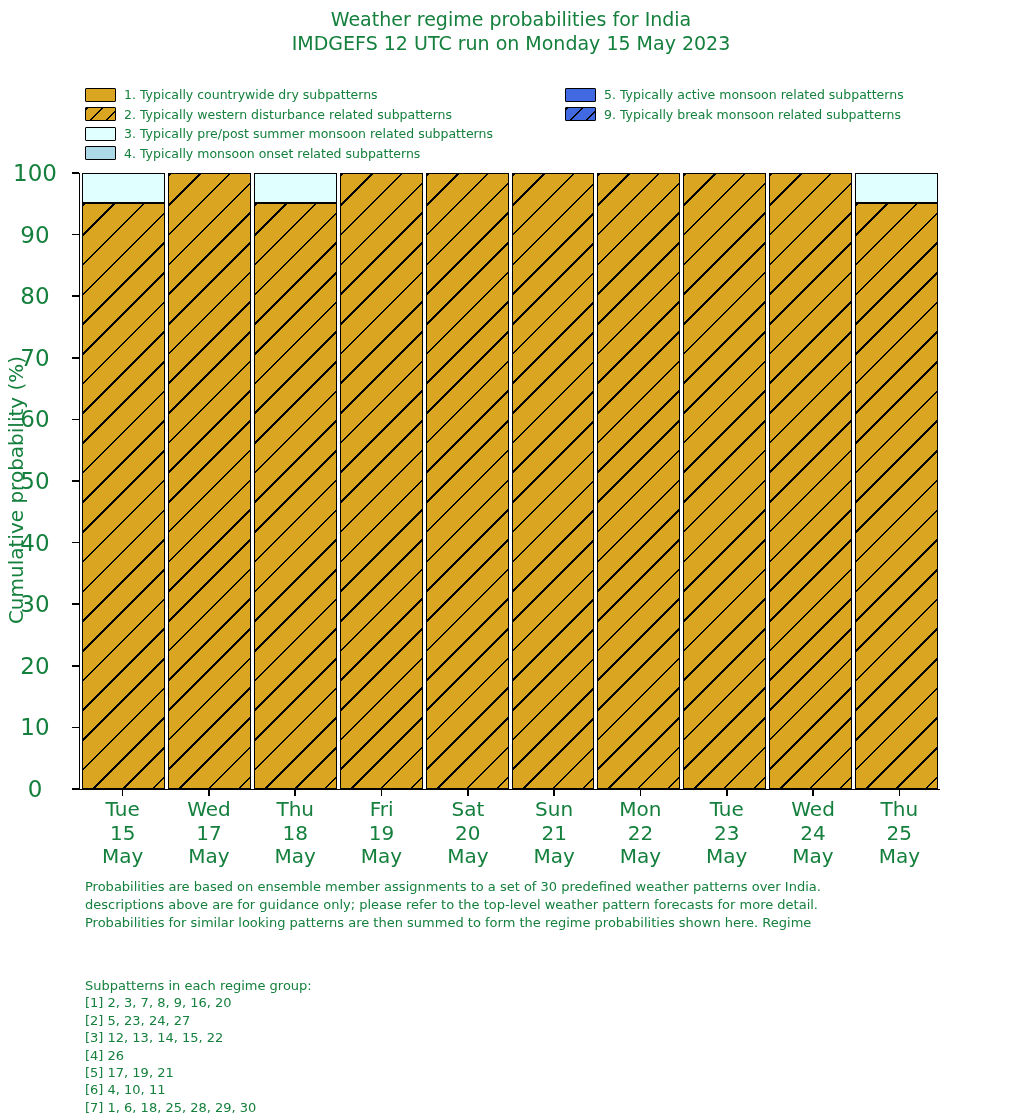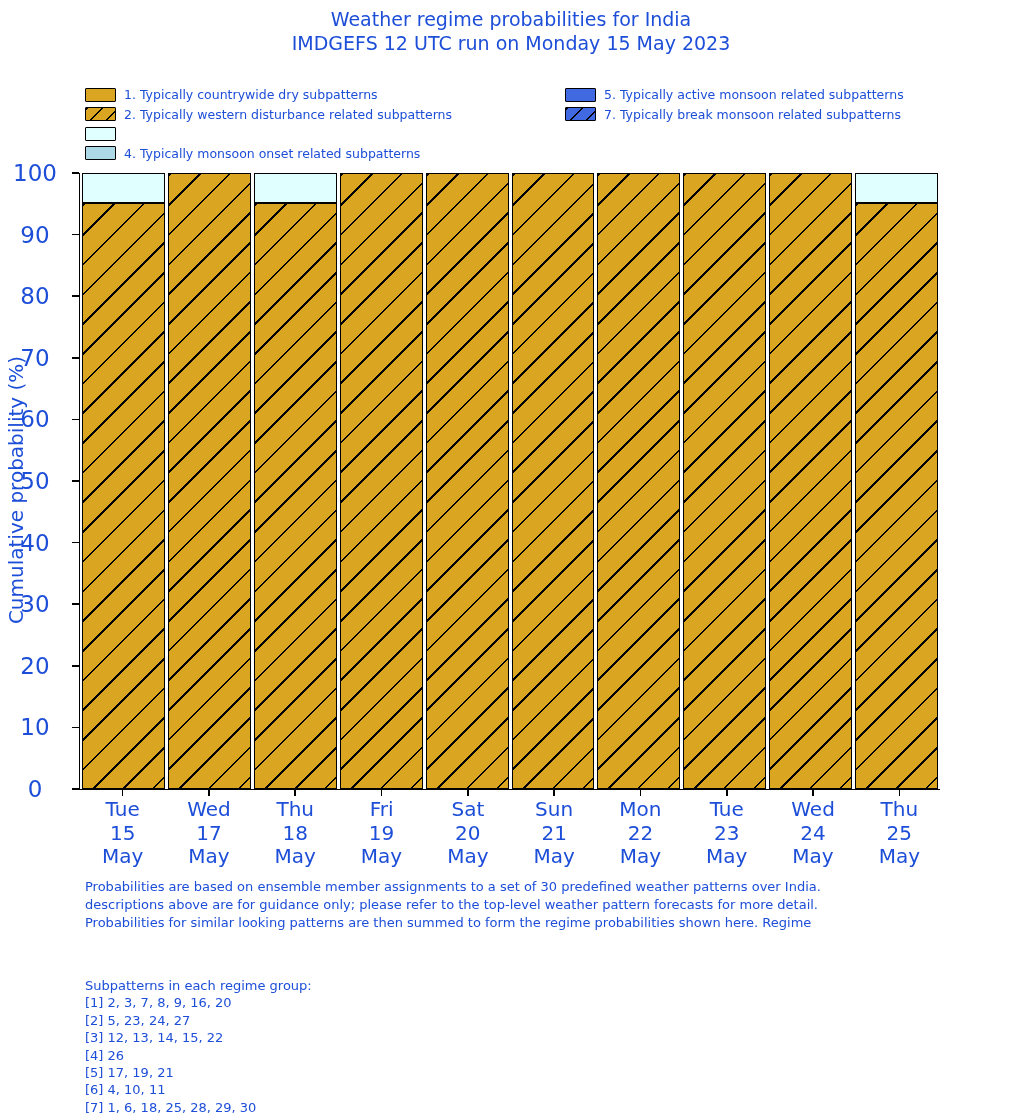--- a/index.html
+++ b/index.html
@@ -1,17 +1,17 @@
 <!DOCTYPE html>
 <html><head>
 <meta charset="utf-8">
 <style>
   html,body{margin:0;padding:0;background:#fff;}
   .page{position:relative;width:1033px;height:1114px;background:#ffffff;overflow:hidden;
-        font-family:"DejaVu Sans","Liberation Sans",sans-serif;color:#1d4ed8;}
+        font-family:"DejaVu Sans","Liberation Sans",sans-serif;color:#15803d;}
   .title{position:absolute;top:7px;left:0;width:1022px;text-align:center;
          font-size:19px;line-height:24px;}
   .legend-col{position:absolute;top:85px;}
   .legend-left{left:85px;}
   .legend-right{left:565px;}
   .leg-row{display:flex;align-items:center;height:19.5px;}
   .swatch{display:inline-block;width:29px;height:12px;border:1.3px solid #000;
           border-radius:1px;margin-right:8px;flex:0 0 auto;}
   .swatch-hatch{background-image:repeating-linear-gradient(135deg,#000 0,#000 1.6px,transparent 1.6px,transparent 11px);}
   .leg-label{font-size:12.5px;white-space:nowrap;}
@@ -48,34 +48,35 @@
       <div class="leg-row">
         <span class="swatch" style="background-color: rgb(218, 165, 32);"></span>
         <span class="leg-label">1. Typically countrywide dry subpatterns</span>
       </div>
       <div class="leg-row">
         <span class="swatch swatch-hatch" style="background-color: rgb(218, 165, 32);"></span>
         <span class="leg-label">2. Typically western disturbance related subpatterns</span>
       </div>
       <div class="leg-row">
         <span class="swatch" style="background-color: rgb(224, 255, 255);"></span>
+        <span class="leg-label">3. Typically pre/post summer monsoon related subpatterns</span>
       </div>
       <div class="leg-row">
         <span class="swatch" style="background-color: rgb(173, 216, 230);"></span>
         <span class="leg-label">4. Typically monsoon onset related subpatterns</span>
       </div>
     </div>
   <div class="legend-col legend-right" id="legend-right">
       <div class="leg-row">
         <span class="swatch" style="background-color: rgb(65, 105, 225);"></span>
         <span class="leg-label">5. Typically active monsoon related subpatterns</span>
       </div>
       <div class="leg-row">
         <span class="swatch swatch-hatch" style="background-color: rgb(65, 105, 225);"></span>
-        <span class="leg-label">7. Typically break monsoon related subpatterns</span>
+        <span class="leg-label">9. Typically break monsoon related subpatterns</span>
       </div>
     </div>
 
   <div class="ylabel">Cumulative probability (%)</div>
 
   <div class="yticks" id="yticks">
       <div class="ytick-label" style="bottom: calc(0% - 14px);">0</div>
       <div class="ytick-mark" style="bottom: calc(0% - 0.8px);"></div>
       <div class="ytick-label" style="bottom: calc(10% - 14px);">10</div>
       <div class="ytick-mark" style="bottom: calc(10% - 0.8px);"></div>

